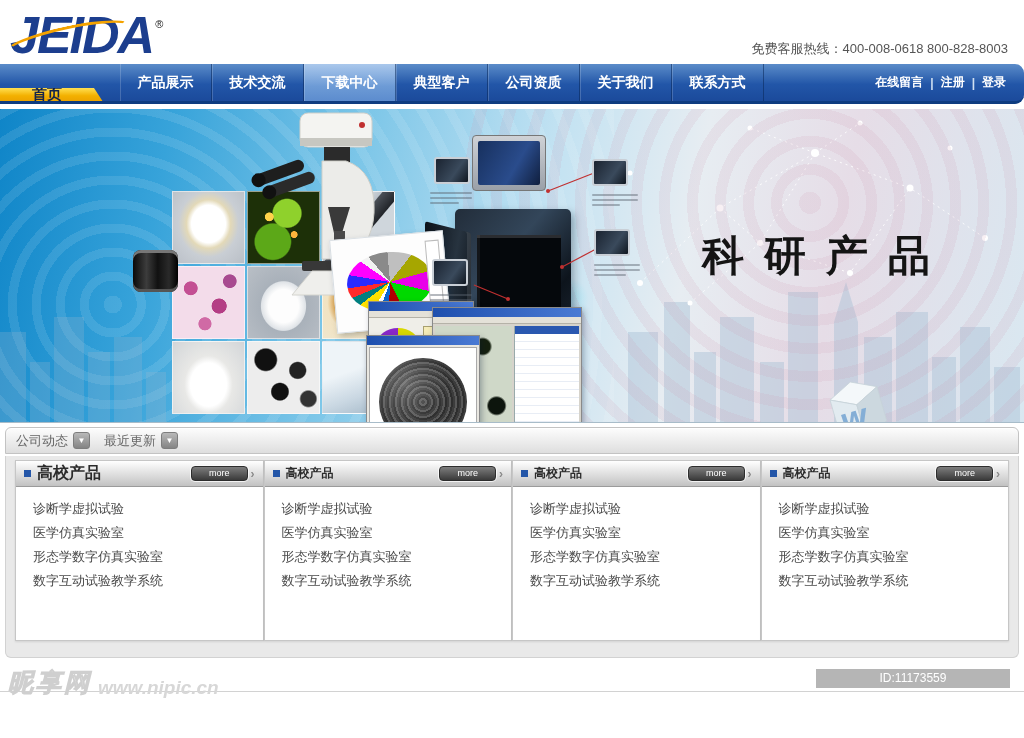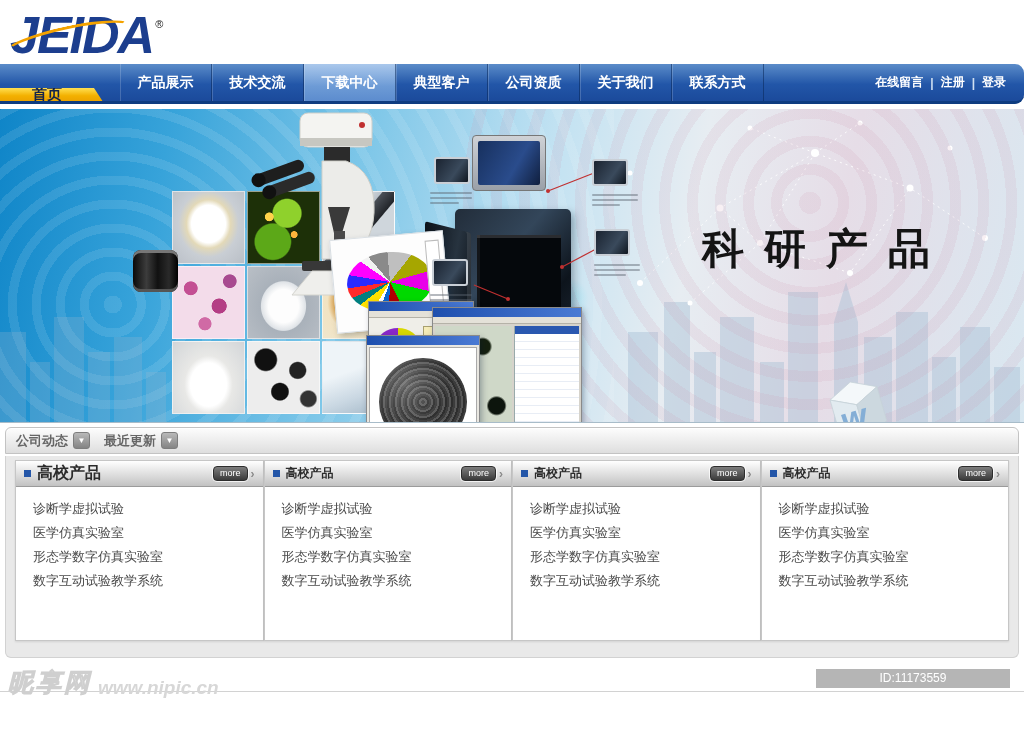--- a/index.html
+++ b/index.html
@@ -129,51 +129,51 @@
                repeating-linear-gradient(#fff 0 7px, #e8edf5 7px 8px);
                border-left:1px solid #9aa; position:relative; }
   .winB .tbl::before { content:""; position:absolute; left:0; right:0; top:0; height:8px; background:#2a58b0; }
   .winC { left:366px; top:226px; width:114px; height:138px; z-index:8; background:#e9e7e1; }
   .winC .body { position:relative; height:calc(100% - 26px); background:#fff; margin:2px; border:1px solid #aaa; }
   .winC .circ { position:absolute; left:50%; top:50%; transform:translate(-50%,-50%); width:88px; height:88px;
                 border-radius:50%; background:
                 radial-gradient(circle at 30% 30%, rgba(255,255,255,.25), rgba(0,0,0,0) 50%),
                 repeating-radial-gradient(circle at 50% 50%, #3c3c3c 0 2px, #585858 2px 4px, #2e2e2e 4px 6px); }
 
-  .banner-title { position:absolute; left:702px; top:112px; z-index:6; font-size:42px; font-weight:bold;
+  .banner-title { position:absolute; left:702px; top:119px; z-index:6; font-size:42px; font-weight:bold;
                   color:#141414; letter-spacing:20px; white-space:nowrap; }
 
   .cube { position:absolute; z-index:6; }
   .cube.c1 { left:898px; top:318px; transform:rotate(10deg); }
   .cube.c2 { left:826px; top:266px; transform:rotate(-16deg); }
 
   
   .lower { background:#fff; }
   .subtabs { margin:4px 5px 0; height:27px; border:1px solid #c3c3c3; border-radius:6px 6px 0 0;
              background:linear-gradient(#fdfdfd,#dedede); display:flex; align-items:center; padding:0 10px;
              box-shadow:inset 0 1px 0 #fff; }
   .subtab { display:flex; align-items:center; margin-right:14px; cursor:pointer; }
-  .subtab .lbl { font-size:13px; font-weight:bold; color:#666; margin-right:5px; }
+  .subtab .lbl { font-size:13px; font-weight:normal; color:#666; margin-right:5px; }
   .dd-btn { width:17px; height:17px; border-radius:3px; border:1px solid #7e7e7e;
             background:linear-gradient(#b9b9b9,#848484); color:#fff; font-size:8px; line-height:15px;
             text-align:center; cursor:pointer; }
 
   
   .columns-panel { margin:2px 5px 0; background:#e9e9e9; border:1px solid #d2d2d2; border-top:none;
                    border-radius:0 0 6px 6px; padding:4px 9px 16px; }
   .columns { display:grid; grid-template-columns:repeat(4,1fr); }
   .col { background:#fff; border:1px solid #c6c6c6; box-shadow:0 1px 2px rgba(0,0,0,.10); min-height:181px; }
   .col-head { height:26px; background:linear-gradient(#ffffff,#c2c2c2); border-bottom:1px solid #9b9b9b;
               display:flex; align-items:center; padding:0 8px; }
   .bullet { width:7px; height:7px; background:#2456a8; margin-right:6px; flex:0 0 auto; }
   .col-title { font-size:12px; font-weight:bold; color:#2b2b2b; }
   .col.first .col-title { font-size:16px; }
   .more-btn { margin-left:auto; background:linear-gradient(#7d7d7d,#3a3a3a); border:1px solid #2d2d2d;
               box-shadow:0 0 0 1px rgba(255,255,255,.75); border-radius:4px; color:#fff; font-size:9px;
-              line-height:13px; padding:0 6px; cursor:pointer; }
+              line-height:13px; padding:0 17px; cursor:pointer; }
   .more-arrow { color:#8a8a8a; font-weight:bold; font-size:12px; margin-left:3px; cursor:pointer; }
   .col ul { list-style:none; padding:10px 0 0 17px; }
   .col li { font-size:13px; color:#4a4a4a; line-height:24px; cursor:pointer; }
 
   
   .lang-wrap { display:flex; justify-content:center; margin:21px 0 0; }
   .lang { display:flex; border:1px solid #b3b3b3; border-radius:4px; overflow:hidden;
           box-shadow:0 1px 2px rgba(0,0,0,.15); }
   .lang-btn { width:77px; height:21px; font-size:12px; font-weight:bold; line-height:21px; text-align:center;
               cursor:pointer; }
@@ -193,20 +193,21 @@
 </style>
 </head>
 <body>
 
 <div class="header">
   <div class="logo">
     <span class="logo-en">JEIDA</span>
     <span class="logo-swoosh"></span>
     <span class="logo-reg">®</span>
   </div>
+  <div class="hotline">免费客服热线：400-008-0618  800-828-8003</div>
 </div>
 
 <div class="nav">
   <div class="home-tab">
     <span>首页</span>
   </div>
   <div class="nav-tab">产品展示</div>
   <div class="nav-tab">技术交流</div>
   <div class="nav-tab hl">下载中心</div>
   <div class="nav-tab">典型客户</div>

